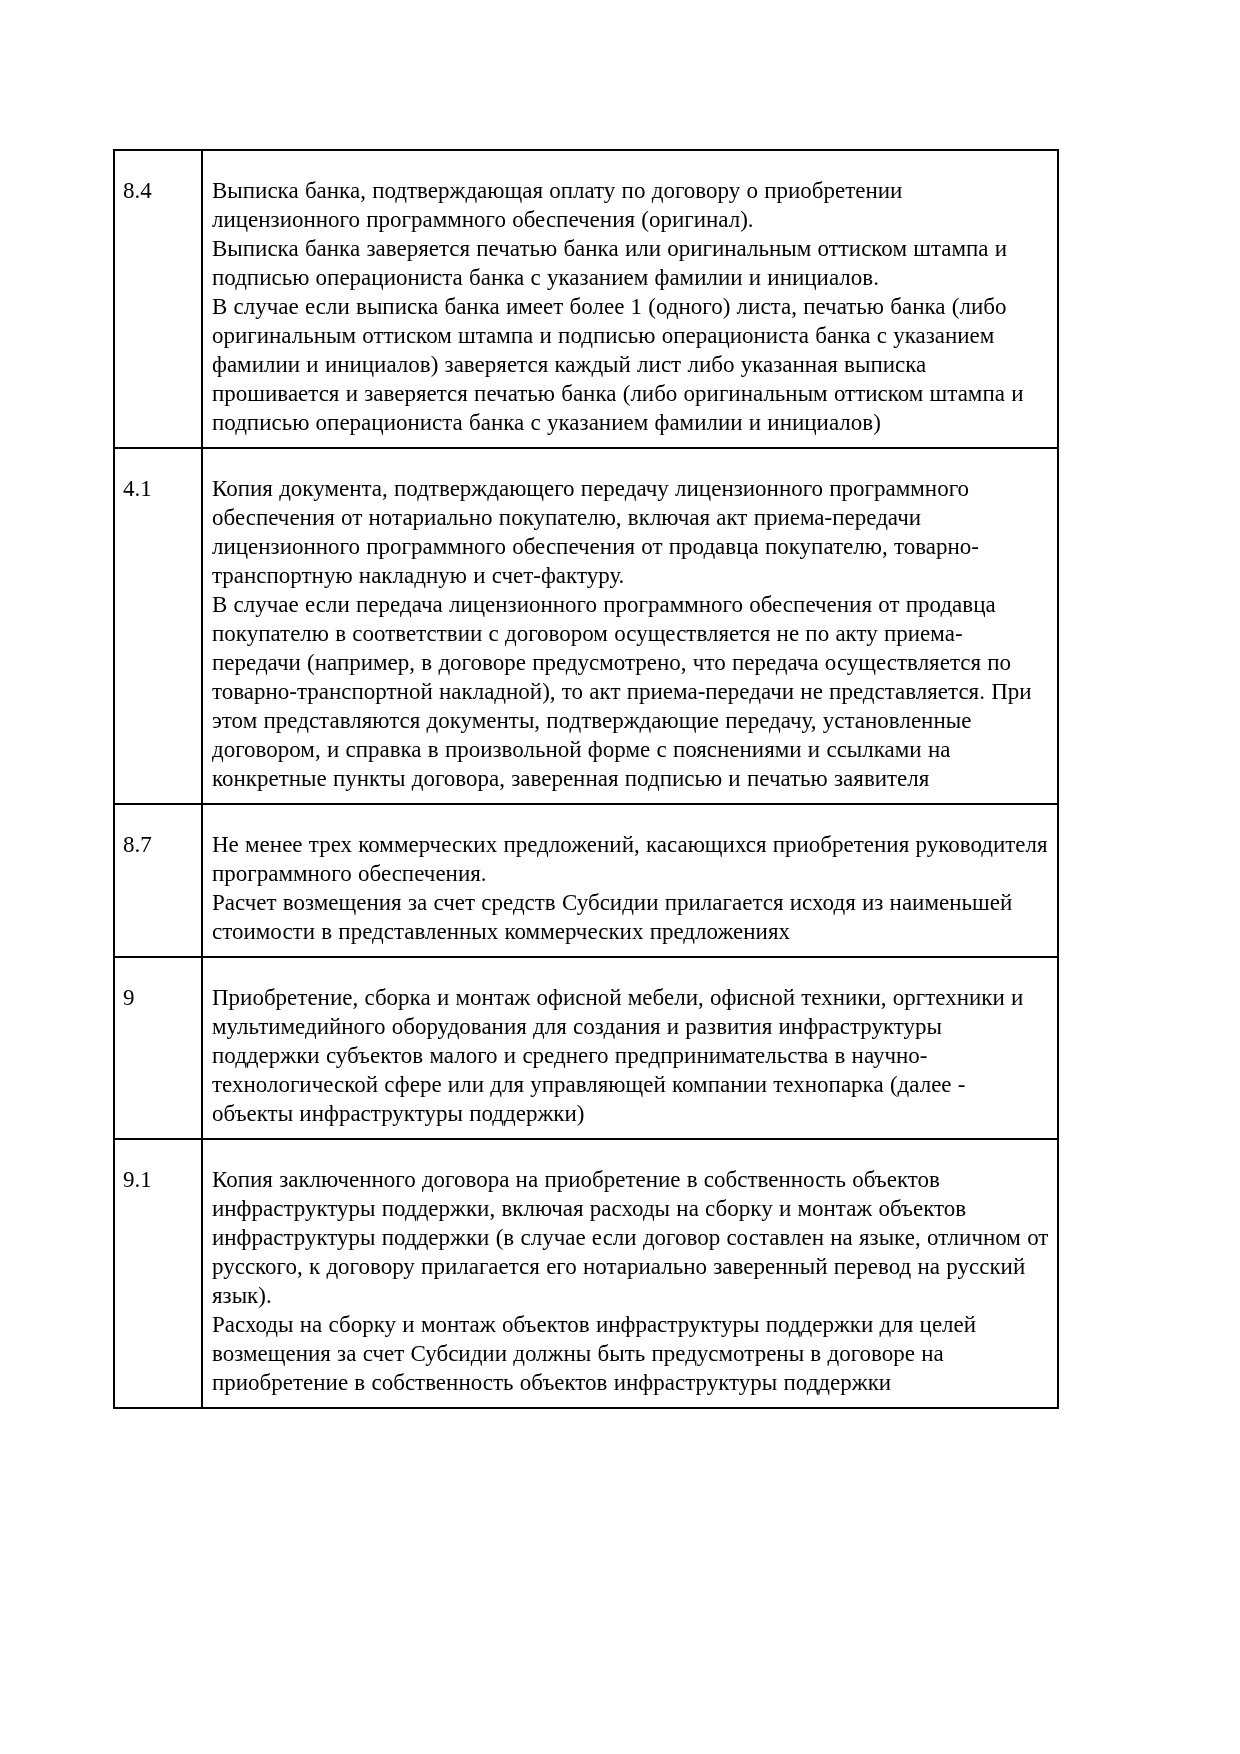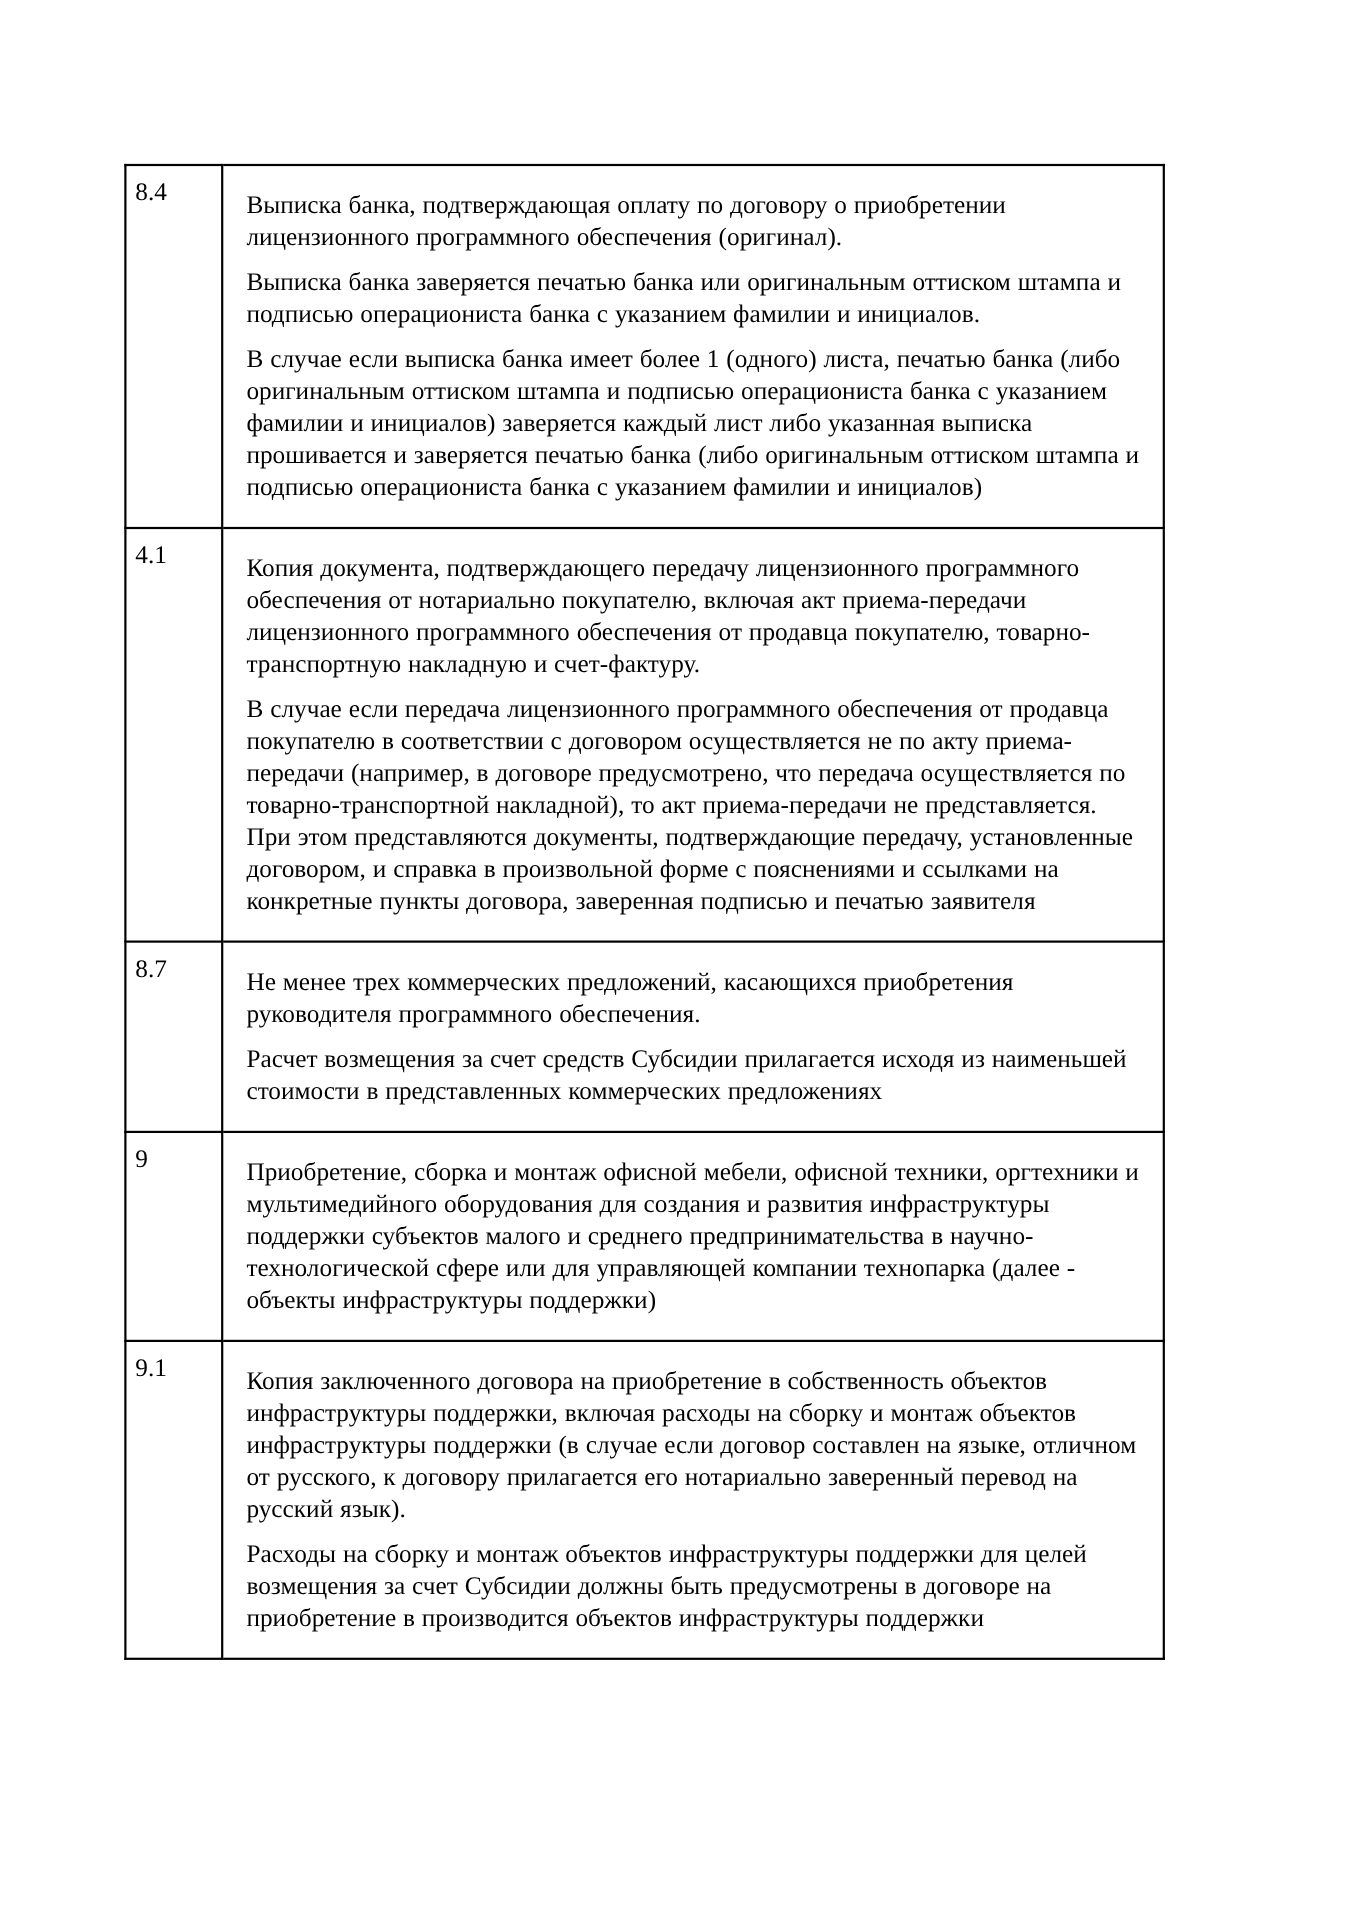--- a/index.html
+++ b/index.html
@@ -20,29 +20,29 @@
     top: 149px;
     width: 944px;
     border-collapse: collapse;
     table-layout: fixed;
   }
   .doc-table td {
     border: 2px solid #000000;
     vertical-align: top;
     font-size: 23px;
     line-height: 29px;
-    padding: 9px 8px 10px 9px;
+    padding: 25px 8px 10px 9px;
     word-spacing: 0.5px;
   }
   .doc-table td.num-cell {
     padding-left: 8px;
     padding-right: 4px;
   }
   .para {
-    margin: 12px;
+    margin: 0;
     text-align: left;
   }
 </style>
 </head>
 <body>
 
 <div class="page">
   <table class="doc-table">
     <colgroup>
       <col style="width:88px">
@@ -74,18 +74,18 @@
         <tr>
           <td class="num-cell">9</td>
           <td class="text-cell">
             <div class="para">Приобретение, сборка и монтаж офисной мебели, офисной техники, оргтехники и мультимедийного оборудования для создания и развития инфраструктуры поддержки субъектов малого и среднего предпринимательства в научно-технологической сфере или для управляющей компании технопарка (далее - объекты инфраструктуры поддержки)</div>
           </td>
         </tr>
         <tr>
           <td class="num-cell">9.1</td>
           <td class="text-cell">
             <div class="para">Копия заключенного договора на приобретение в собственность объектов инфраструктуры поддержки, включая расходы на сборку и монтаж объектов инфраструктуры поддержки (в случае если договор составлен на языке, отличном от русского, к договору прилагается его нотариально заверенный перевод на русский язык).</div>
-            <div class="para">Расходы на сборку и монтаж объектов инфраструктуры поддержки для целей возмещения за счет Субсидии должны быть предусмотрены в договоре на приобретение в производится объектов инфраструктуры поддержки</div>
+            <div class="para">Расходы на сборку и монтаж объектов инфраструктуры поддержки для целей возмещения за счет Субсидии должны быть предусмотрены в договоре на приобретение в собственность объектов инфраструктуры поддержки</div>
           </td>
         </tr>
       </tbody>
   </table>
 </div>
 
 </body></html>

